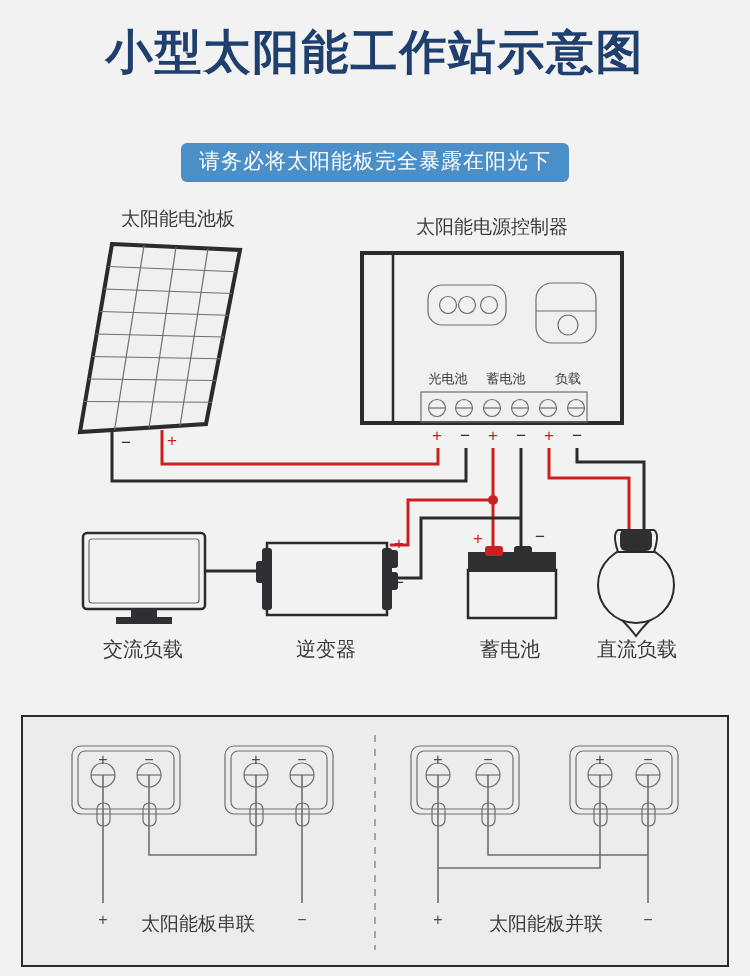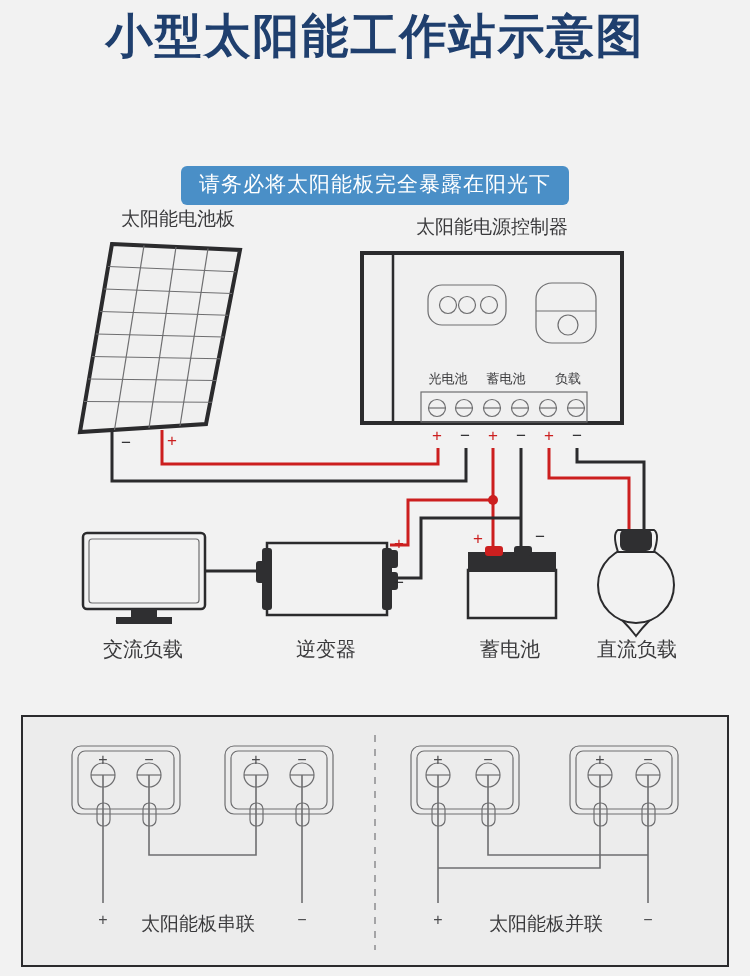--- a/index.html
+++ b/index.html
@@ -20,21 +20,21 @@
     position: relative;
     background: #f2f2f2;
   }
   .header {
     position: absolute;
     left: 0; top: 0;
     width: 750px;
     text-align: center;
   }
   .title-cn {
-    margin: 0;
+    margin: 16px;
     padding-top: 8px;
     font-size: 47px;
     line-height: 56px;
     font-weight: bold;
     color: #1f3f6e;
     letter-spacing: 2px;
     font-family: "DejaVu Sans", "Liberation Sans", sans-serif;
   }
   .title-en {
     margin: 0;
@@ -43,21 +43,20 @@
     line-height: 24px;
     color: #555557;
     letter-spacing: 0.3px;
     font-family: "Liberation Sans", sans-serif;
   }
   .banner-wrap {
     position: absolute;
     left: 0; top: 143px;
     width: 750px;
     text-align: center;
-    margin-top: 23px;
   }
   .banner {
     display: inline-block;
     background: #4a8fc7;
     color: #ffffff;
     font-size: 21px;
     line-height: 21px;
     padding: 8px 18px 10px 18px;
     border-radius: 6px;
     letter-spacing: 1px;

